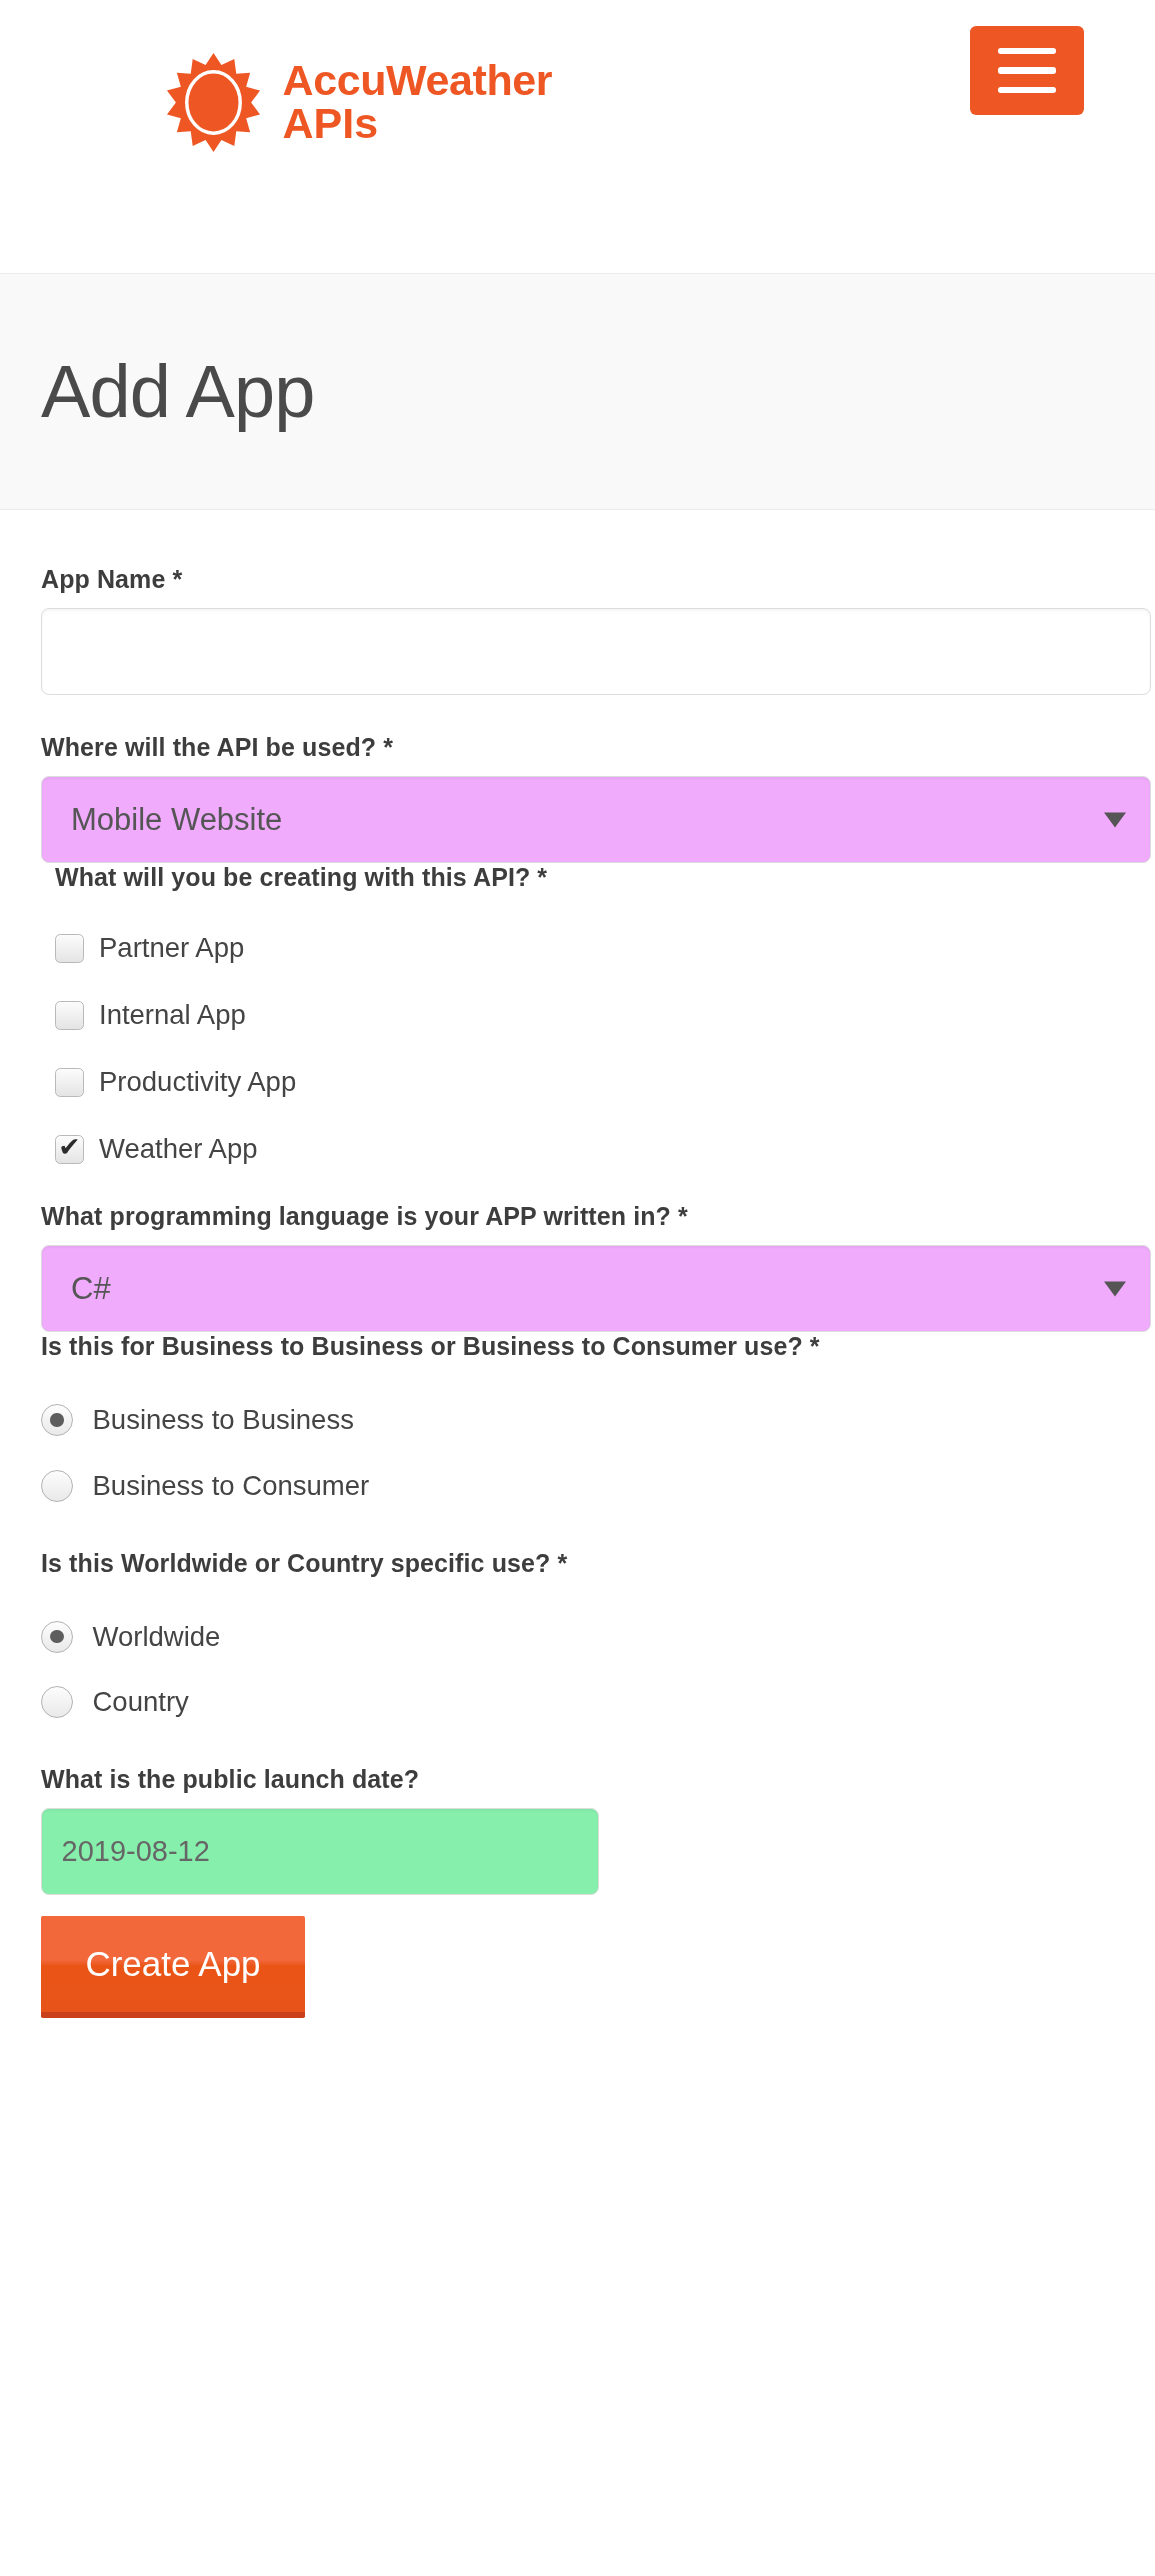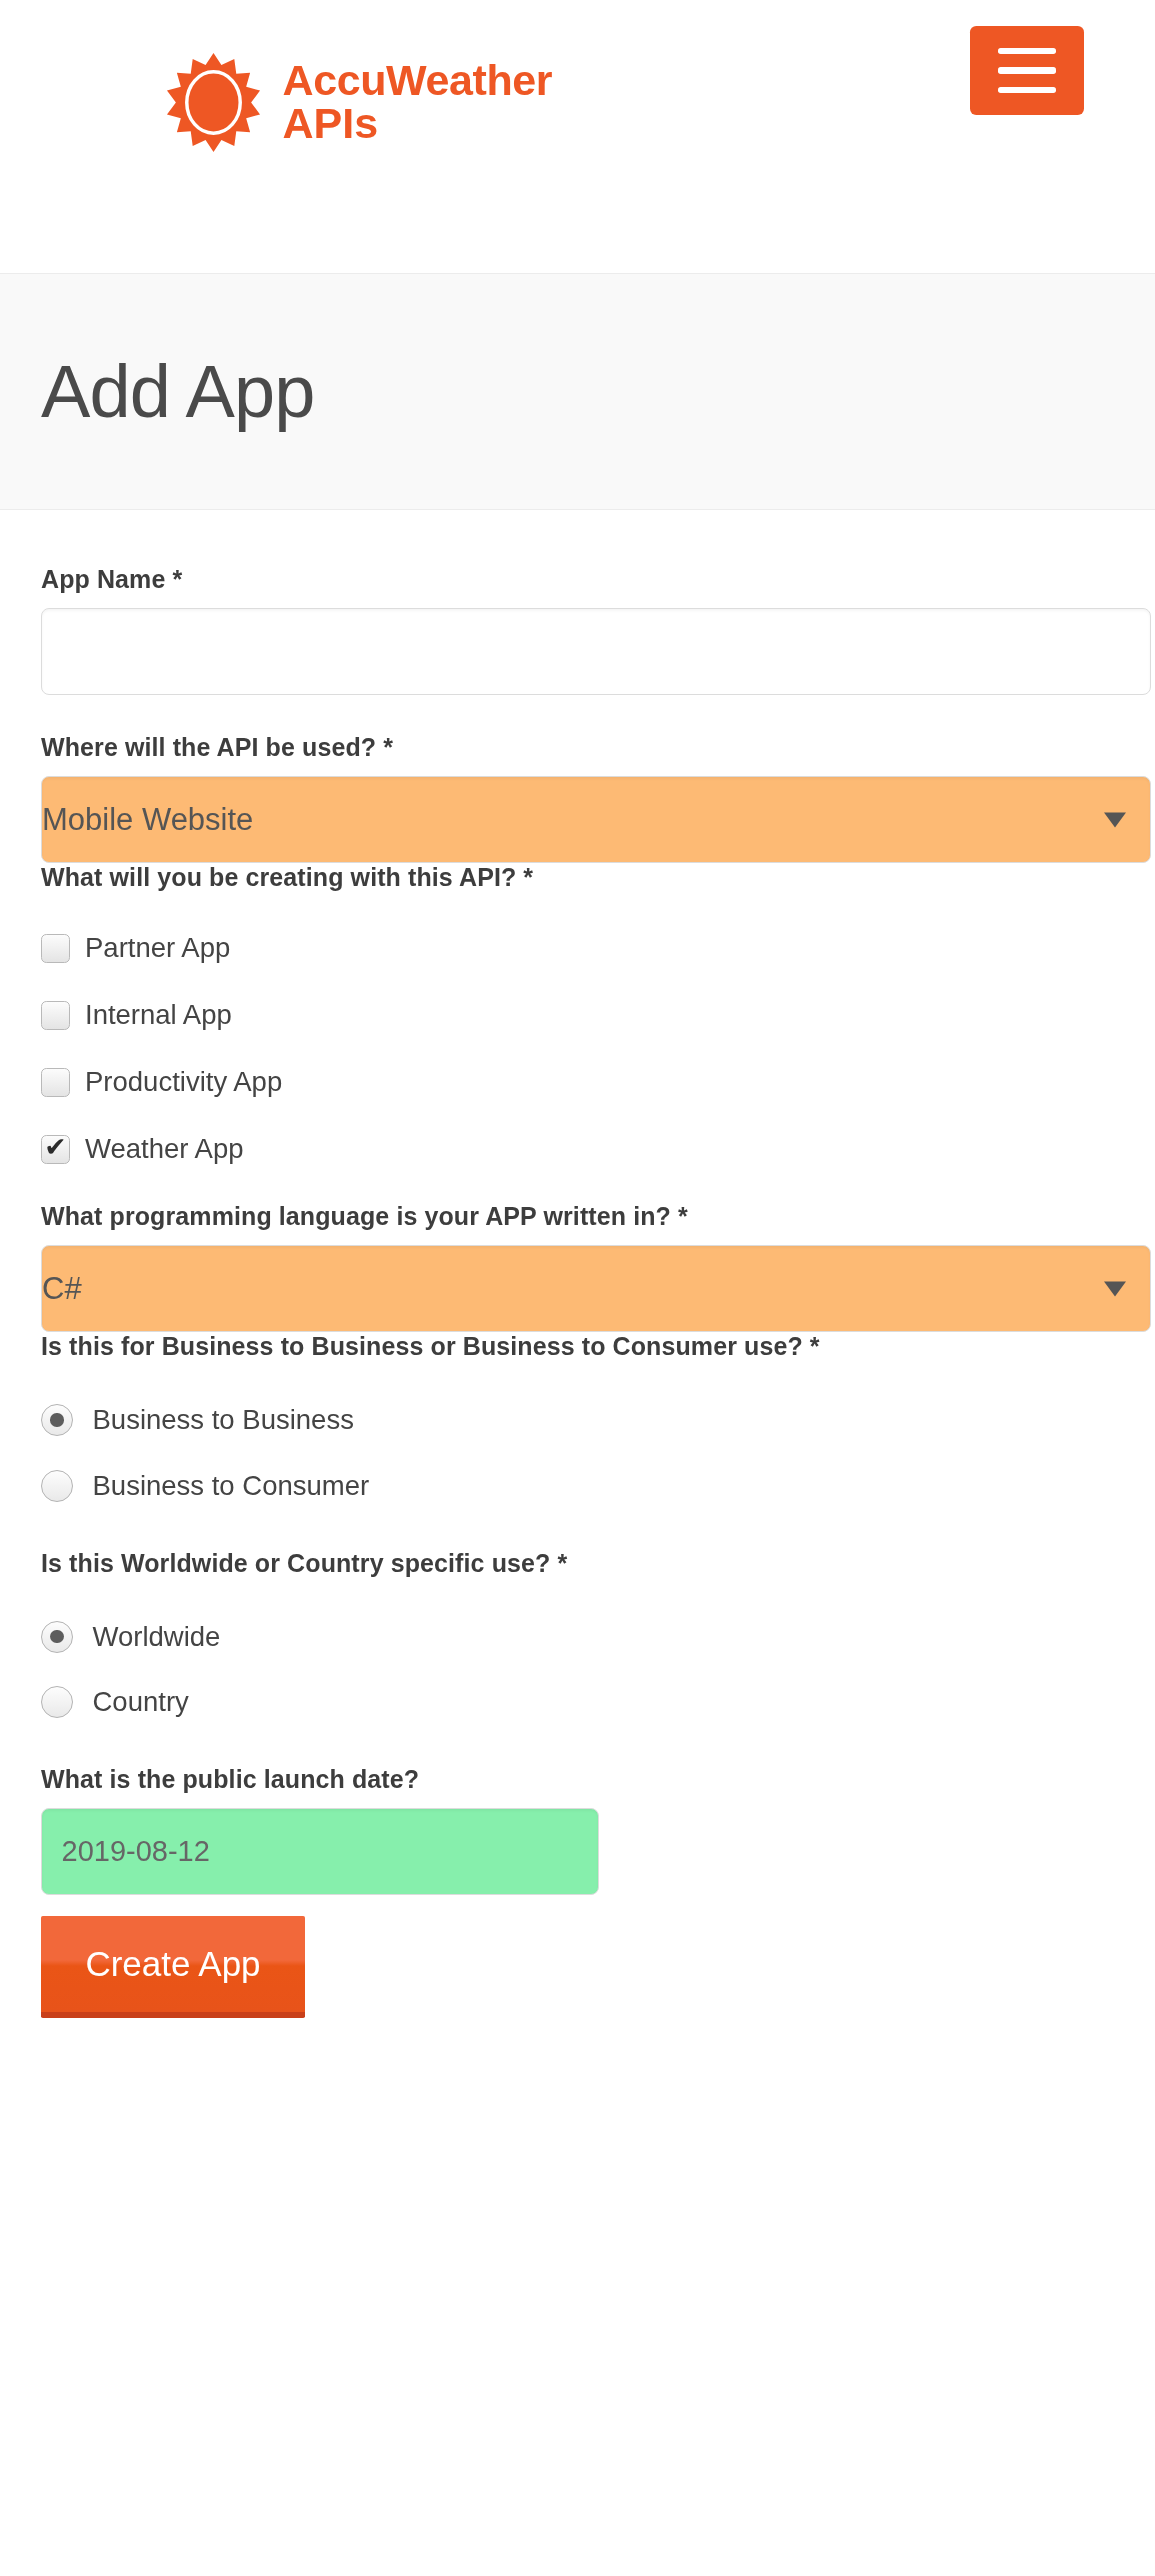--- a/index.html
+++ b/index.html
@@ -139,26 +139,27 @@
   }
 
   .select-wrap {
     position: relative;
     width: 1110px;
     height: 87px;
   }
   .select-box {
     width: 100%;
     height: 100%;
-    background: #fdba74;
+    background: #f0abfc;
     border: 1.8px solid #dcdcdc;
     border-radius: 8px;
     box-shadow: inset 0 1.8px 2.7px rgba(0,0,0,0.045);
     display: flex;
     align-items: center;
+    padding-left: 29px;
     font-family: "Liberation Sans", sans-serif;
     font-size: 31px;
     color: #555;
     cursor: pointer;
   }
   .select-arrow {
     position: absolute;
     right: 25px;
     top: 50%;
     transform: translateY(-50%);
@@ -235,21 +236,21 @@
     align-items: center;
     height: 42px;
     margin-bottom: 25px;
   }
 
   
   .sp-app-name   { margin-bottom: 38px; }
   .sp-product-lb { margin-bottom: 35px; }
   .sp-after-radio{ margin-top: 5.3px; margin-bottom: 41px; }
   .sp-sel        { }
-  .sp-checks     { margin-bottom: 32px; }
+  .sp-checks     { margin-bottom: 32px; margin-left: 14px; }
   .sp-grp        { margin-bottom: 39px; }
 
   .create-btn {
     margin-top: 21px;
     width: 264px;
     height: 102px;
     border: none;
     border-bottom: 6.2px solid #c9401a;
     border-radius: 1.8px;
     background: linear-gradient(180deg, #f2683a 0%, #f2683a 46%, #ea5516 52%, #e8531a 100%);

